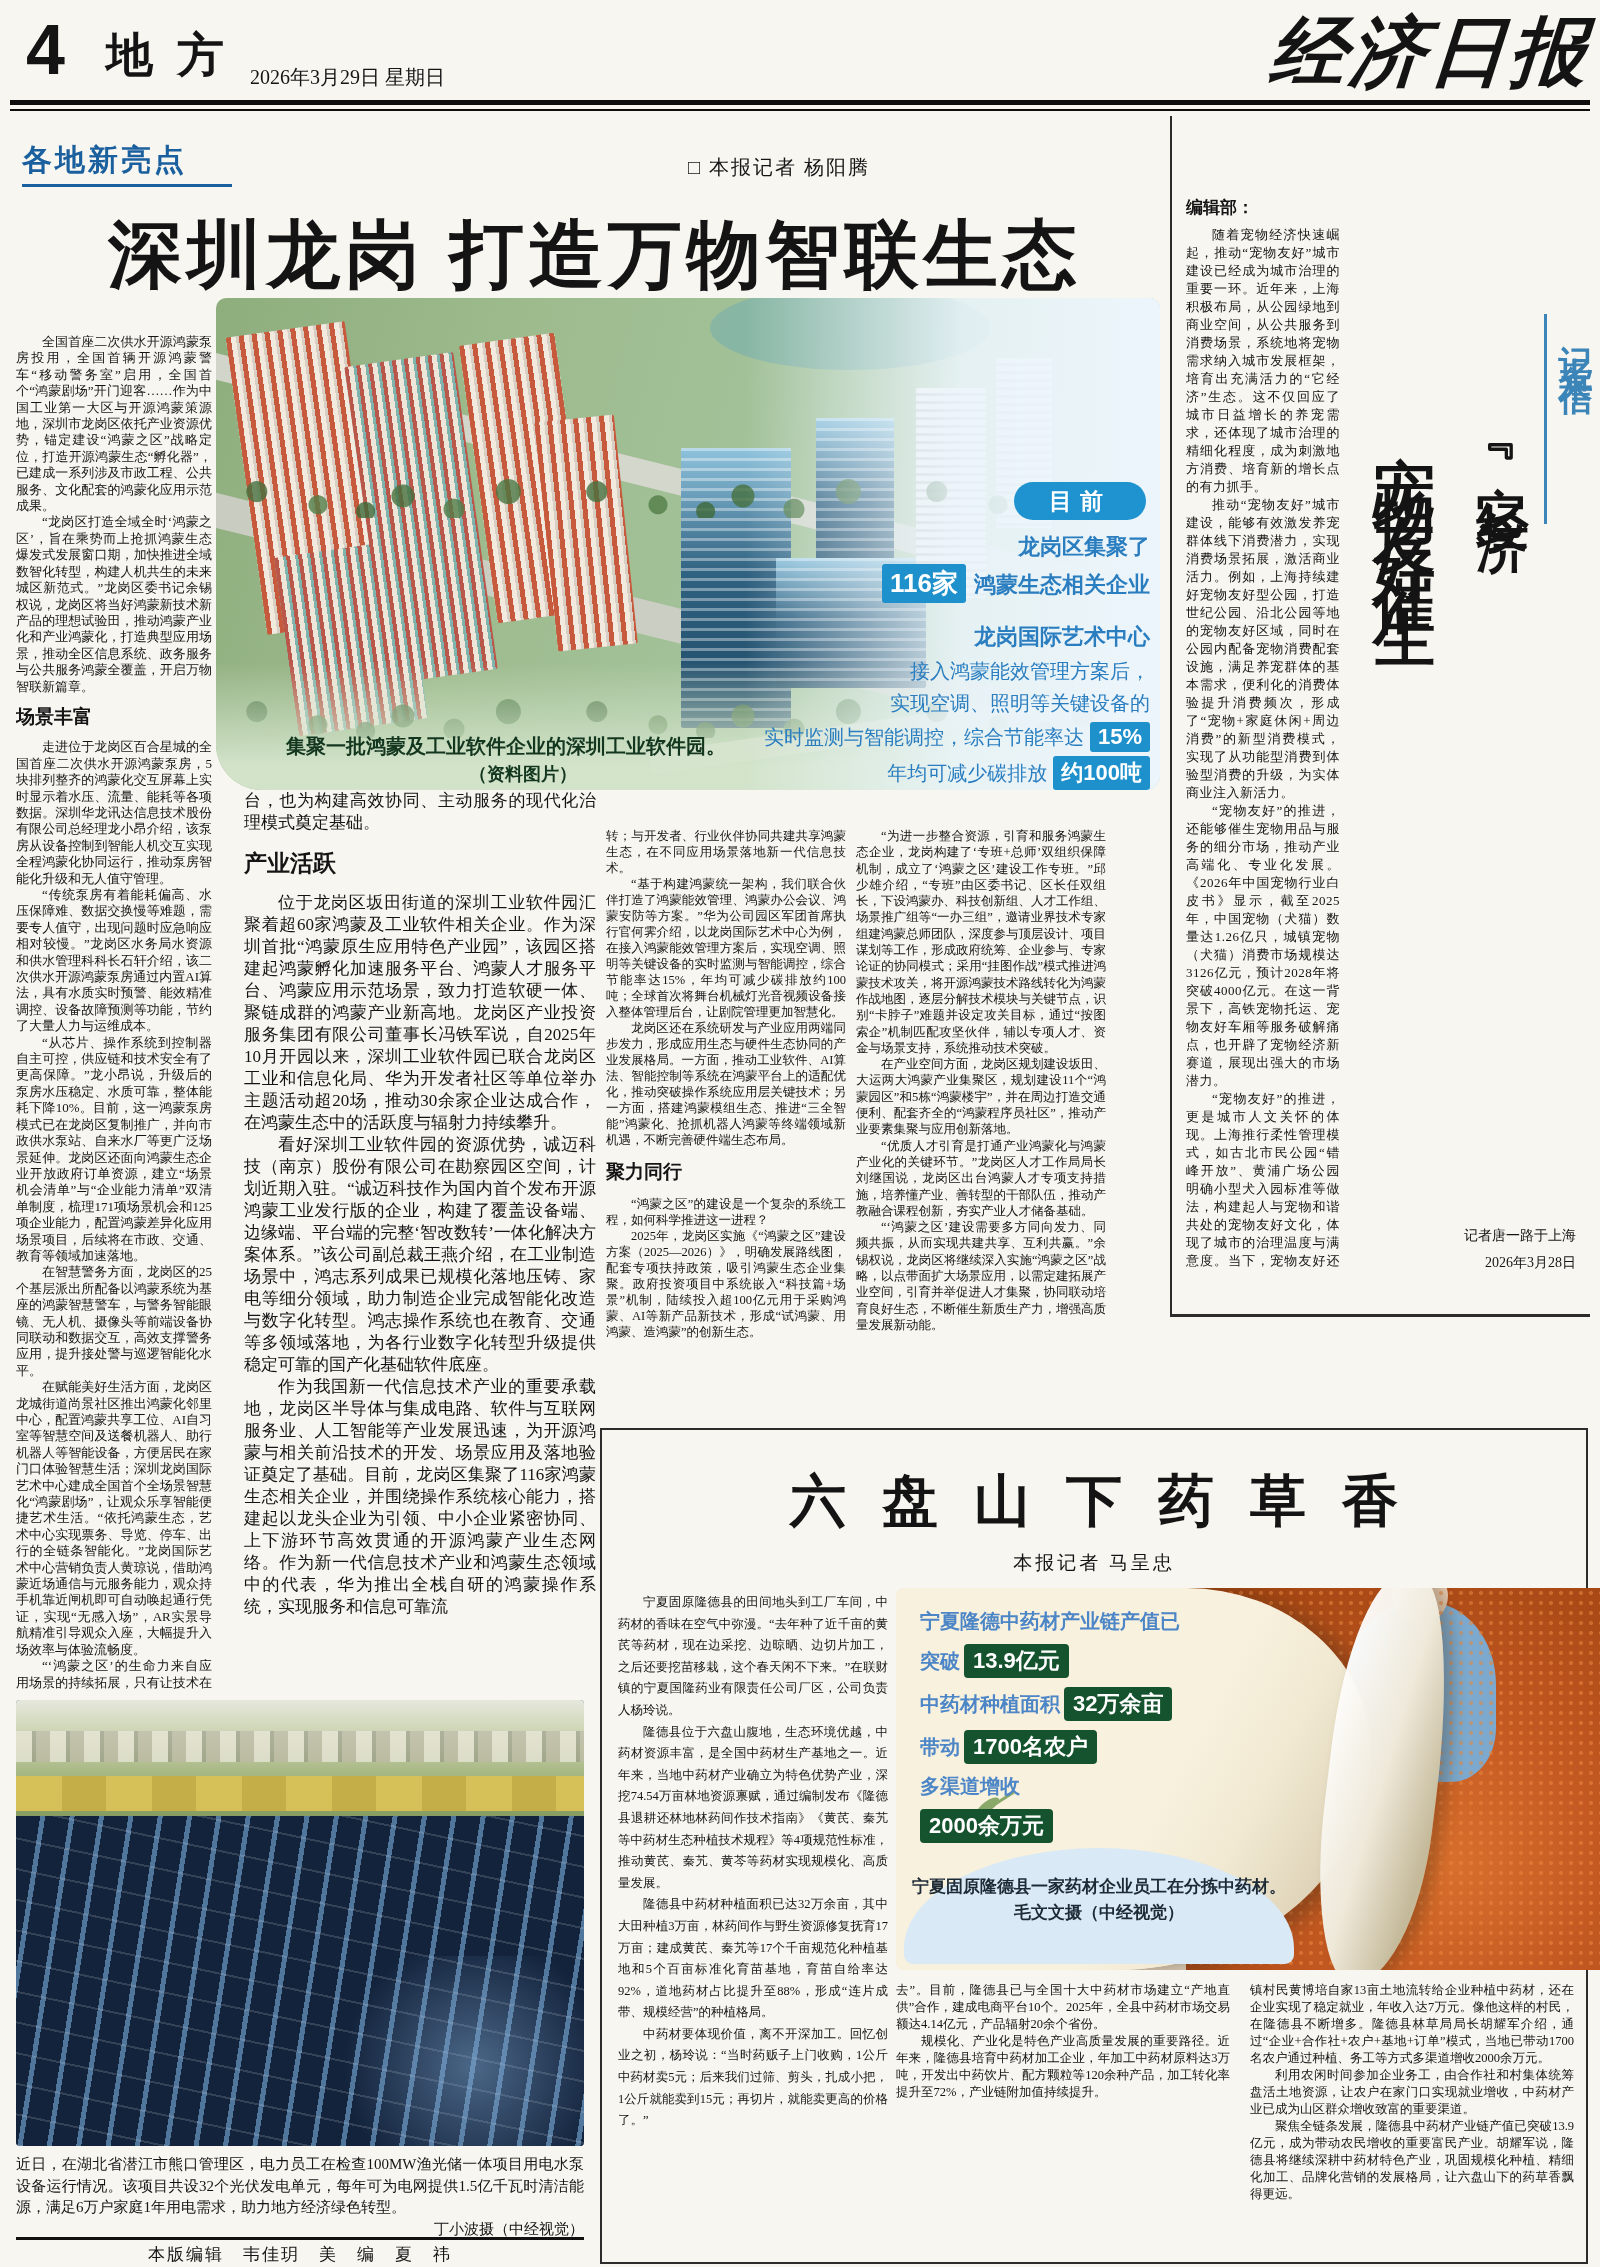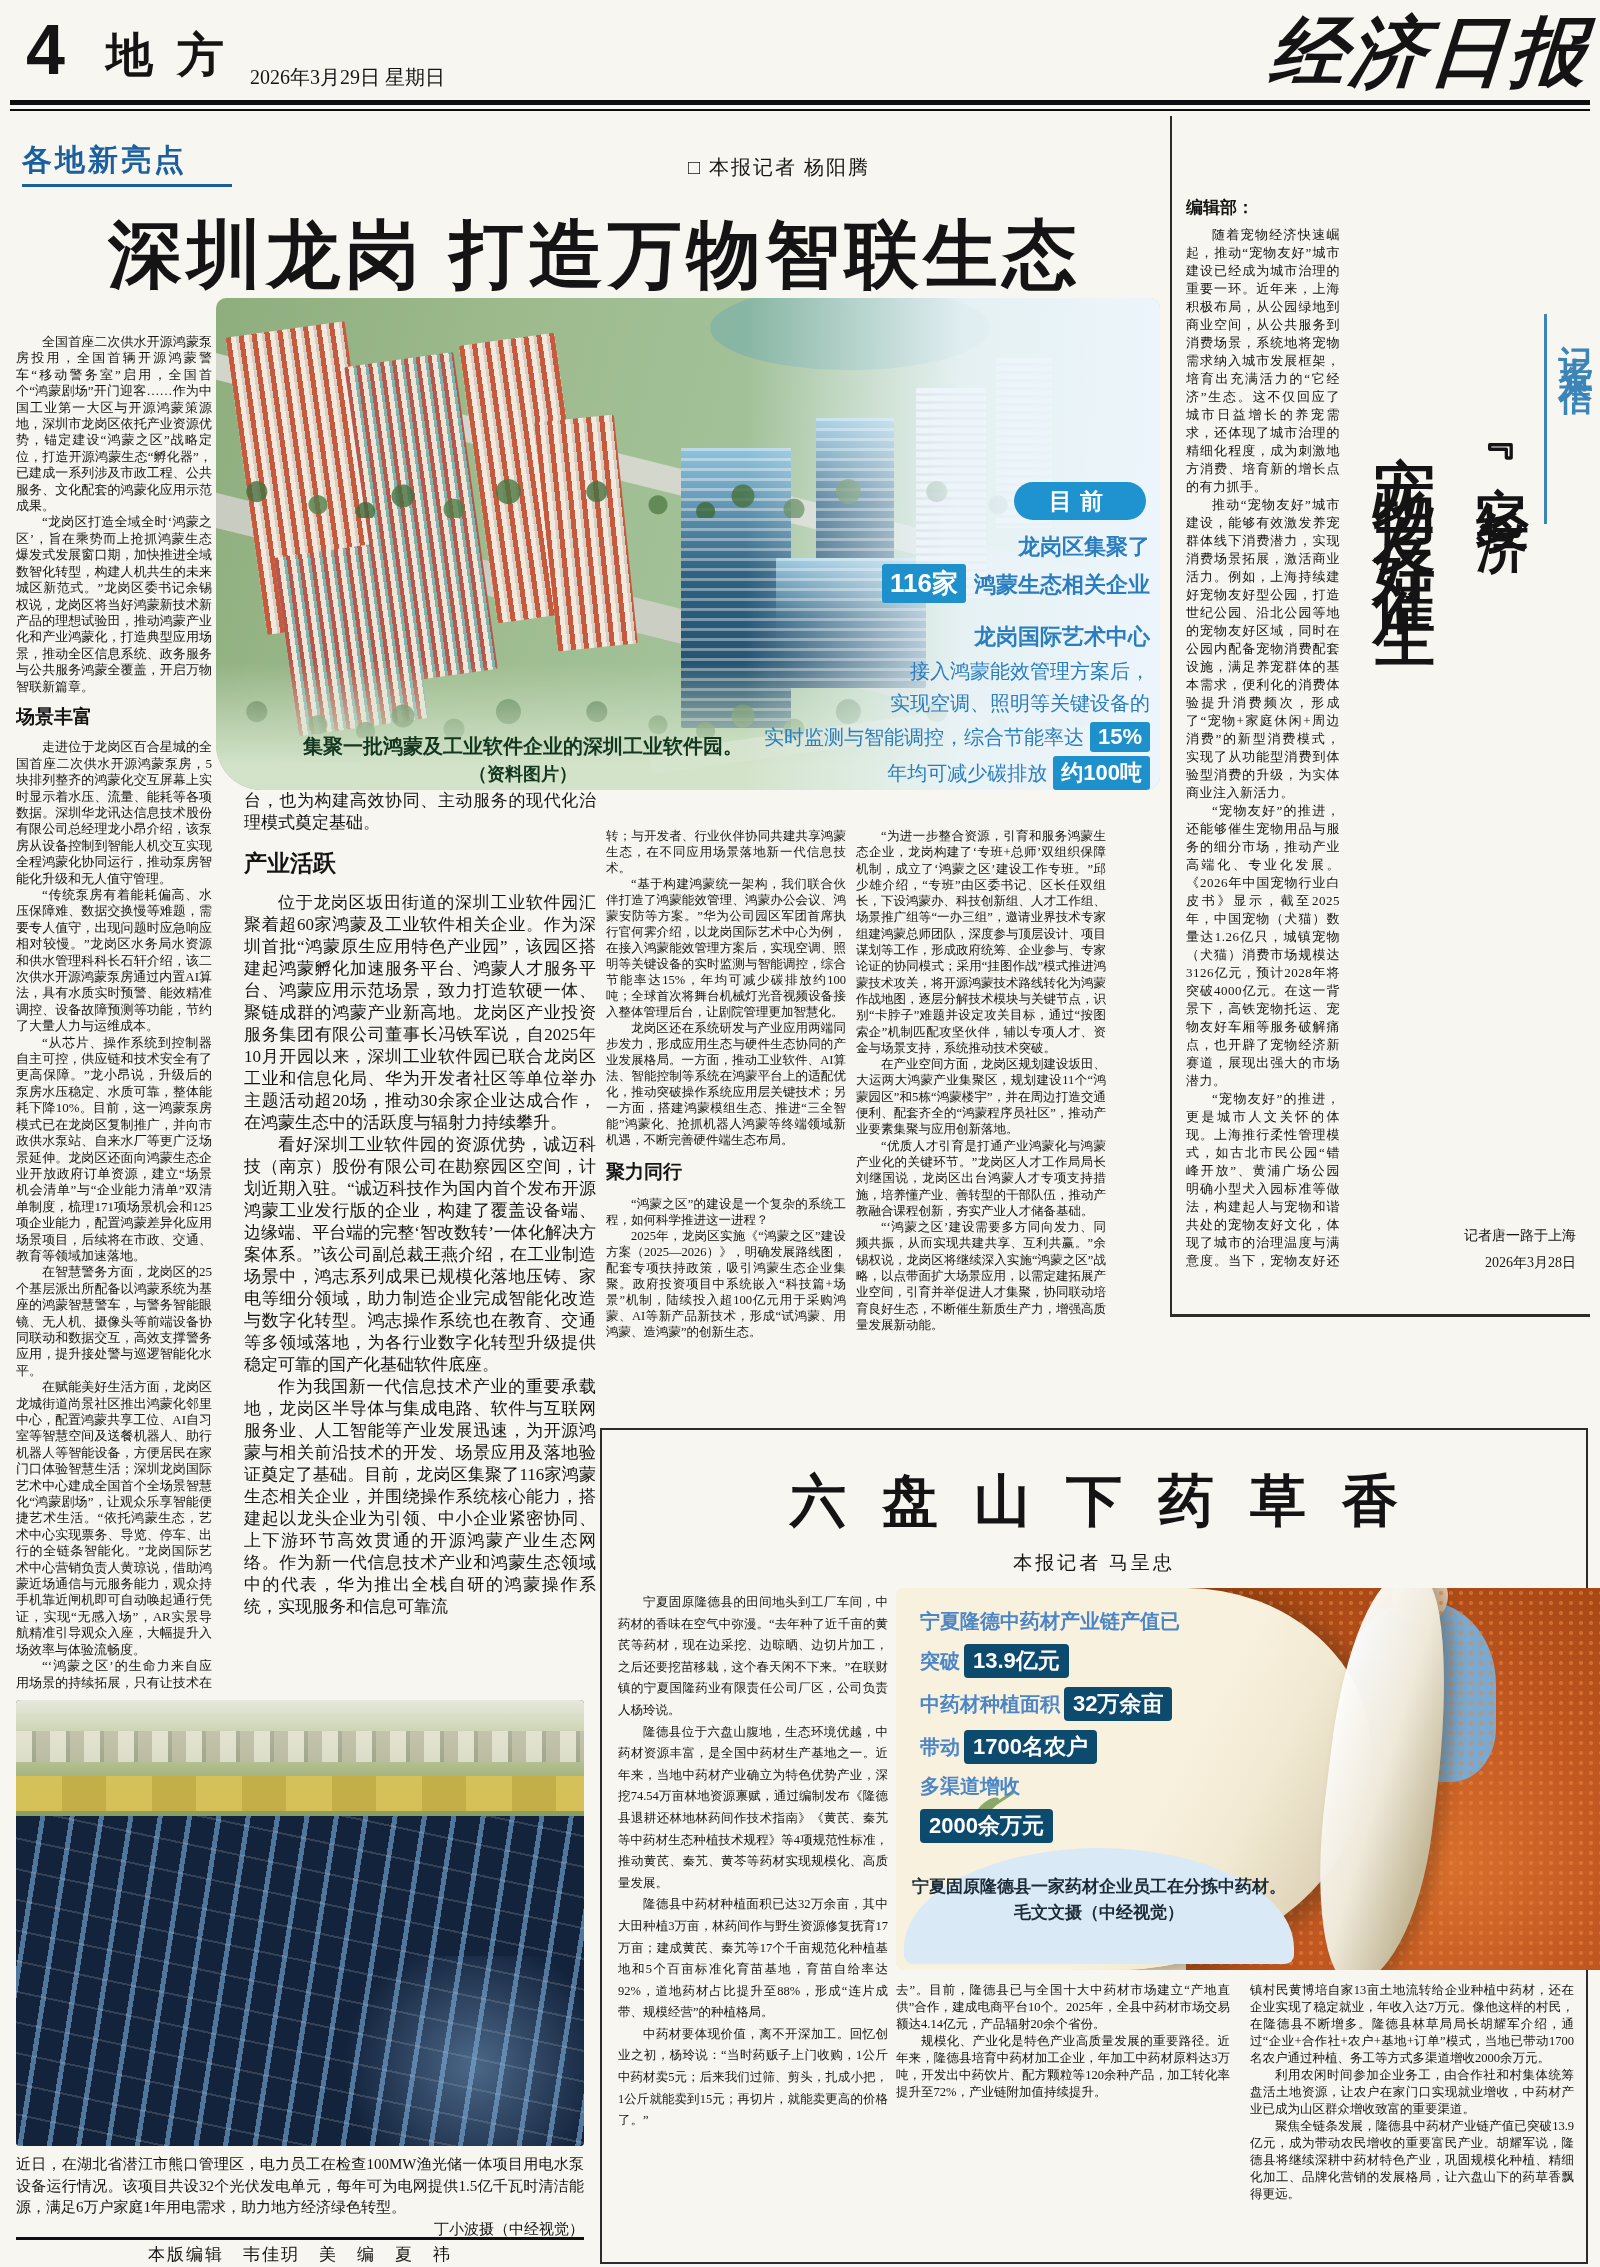--- a/index.html
+++ b/index.html
@@ -54,21 +54,21 @@
       radial-gradient(circle at 12% 88%,#46703f 0 10px,transparent 11px),
       radial-gradient(circle at 30% 94%,#527e48 0 9px,transparent 10px),
       radial-gradient(circle at 55% 90%,#46713e 0 11px,transparent 12px),
       radial-gradient(circle at 70% 96%,#527e48 0 10px,transparent 11px),
       radial-gradient(circle at 86% 88%,#4a7743 0 12px,transparent 13px),
       radial-gradient(circle at 44% 97%,#3f6a39 0 9px,transparent 10px);
       background-size:340px 220px;background-repeat:repeat;opacity:.8;}
   .ph-fade-b{position:absolute;inset:0;background:linear-gradient(180deg,transparent 74%,rgba(213,229,205,.95) 95%);}
   .ph-fade-r{position:absolute;left:56%;top:0;right:0;bottom:0;
              background:linear-gradient(90deg,rgba(235,245,251,0) 0%,rgba(235,245,251,.88) 52%,#ecf5fb 100%);}
-  .photo-cap{position:absolute;left:70px;right:400px;bottom:30px;text-align:center;font-size:20px;font-weight:700;color:#13361f;}
+  .photo-cap{position:absolute;left:70px;right:400px;bottom:30px;font-size:20px;font-weight:700;color:#13361f;}
   .photo-cap2{position:absolute;left:70px;right:400px;bottom:4px;text-align:center;font-size:18px;font-weight:700;color:#13361f;}
 
   
   .ig{font-family:"Liberation Sans",sans-serif;color:#2a7ec0;position:absolute;right:10px;text-align:left;font-weight:700;}
   .ig-badge{top:184px;width:132px;height:38px;line-height:38px;background:#1f93cf;color:#fff;border-radius:19px;
             text-align:center;font-size:23px;letter-spacing:8px;right:14px;}
   .ig-box{display:inline-block;background:#1e90cb;color:#fff;padding:2px 8px;border-radius:3px;font-weight:700;}
   .ig-l1{top:234px;font-size:22px;}
   .ig-row1{top:266px;font-size:22px;}
   .ig-row1 .ig-box{font-size:26px;margin-right:8px;}
@@ -95,21 +95,21 @@
   .hp-worker{position:absolute;top:14px;right:120px;width:150px;height:180px;background:#7ca9cd;border-radius:46% 46% 30% 30%;}
   .hp-head{position:absolute;top:-34px;left:46px;width:56px;height:56px;background:#e6cdb4;border-radius:50%;}
   .curl{position:absolute;left:0;top:0;width:66%;height:100%;
       background:linear-gradient(118deg,#f8f1de 55%,#f1e9d2 70%,#ded3b8 86%,#c8bc9d 95%,#b2a686 100%);
       border-radius:8px 42% 58% 8px / 8px 46% 62% 8px;box-shadow:14px 5px 22px rgba(70,45,20,.45);}
   .curl-edge{position:absolute;left:60%;top:-4%;width:110px;height:108%;transform:rotate(7deg);
       background:linear-gradient(100deg,rgba(255,255,255,.95) 10%,#efe9da 50%,#c4b999 85%);
       border-radius:55% 45% 65% 50% / 50% 60% 45% 50%;box-shadow:10px 0 14px rgba(70,45,20,.3);}
   .stats{position:absolute;left:24px;top:20px;width:330px;color:#4d86c6;font-family:"Liberation Sans",sans-serif;font-weight:700;}
   .stats .row{margin-bottom:9px;font-size:20px;}
-  .stat-box{display:inline-block;background:#0c4a6e;color:#fff;padding:2px 9px;border-radius:4px;font-size:22px;margin-left:4px;}
+  .stat-box{display:inline-block;background:#14532d;color:#fff;padding:2px 9px;border-radius:4px;font-size:22px;margin-left:4px;}
   .twig{position:absolute;left:34px;bottom:120px;}
   .herb-cap{position:absolute;left:8px;bottom:6px;width:390px;height:116px;background:#d9e9f5;
       border-radius:55% 55% 10px 10px / 95% 95% 10px 10px;text-align:center;color:#1c2a36;
       font-size:17px;line-height:26px;padding-top:26px;box-sizing:border-box;font-weight:600;}
 
   
   .solar{left:16px;top:1700px;width:568px;height:446px;border-radius:4px;overflow:hidden;background:#32506e;}
   .so-sky{position:absolute;top:0;left:0;right:0;height:30%;
       background:linear-gradient(180deg,#e6e8dc 0%,#c2cba2 35%,#93a86c 70%,#7f9458 100%);}
   .so-village{position:absolute;top:7%;left:0;right:0;height:7%;opacity:.8;

